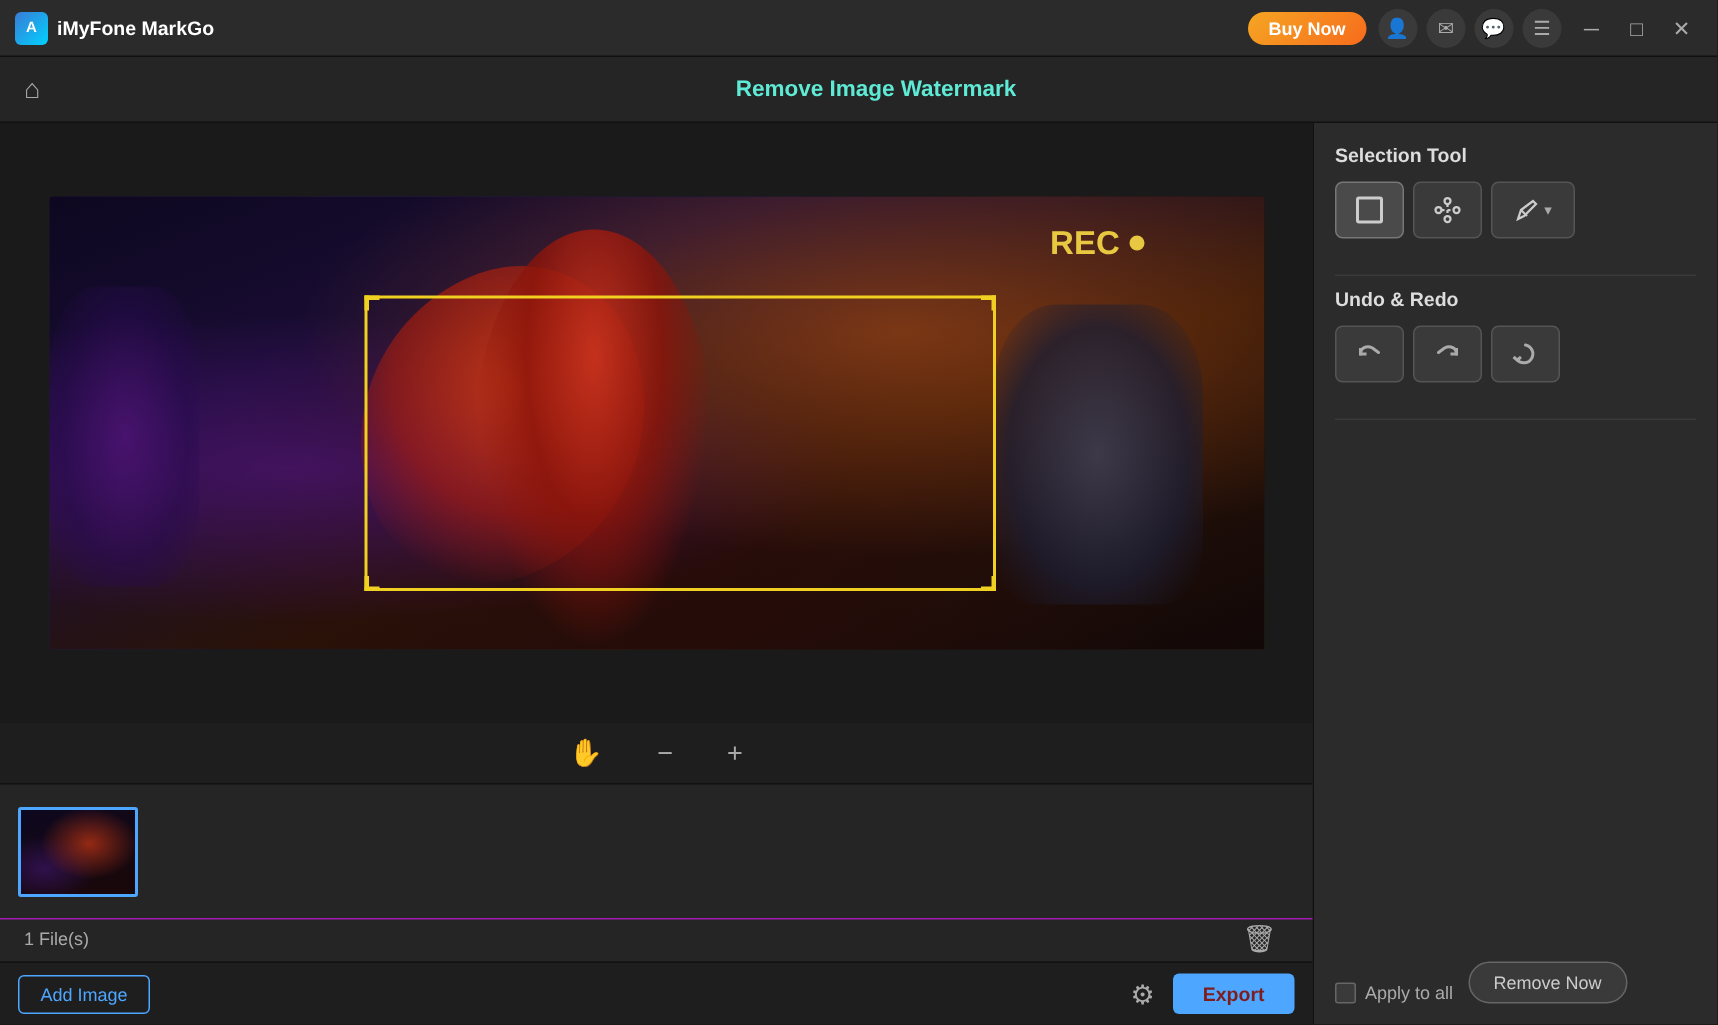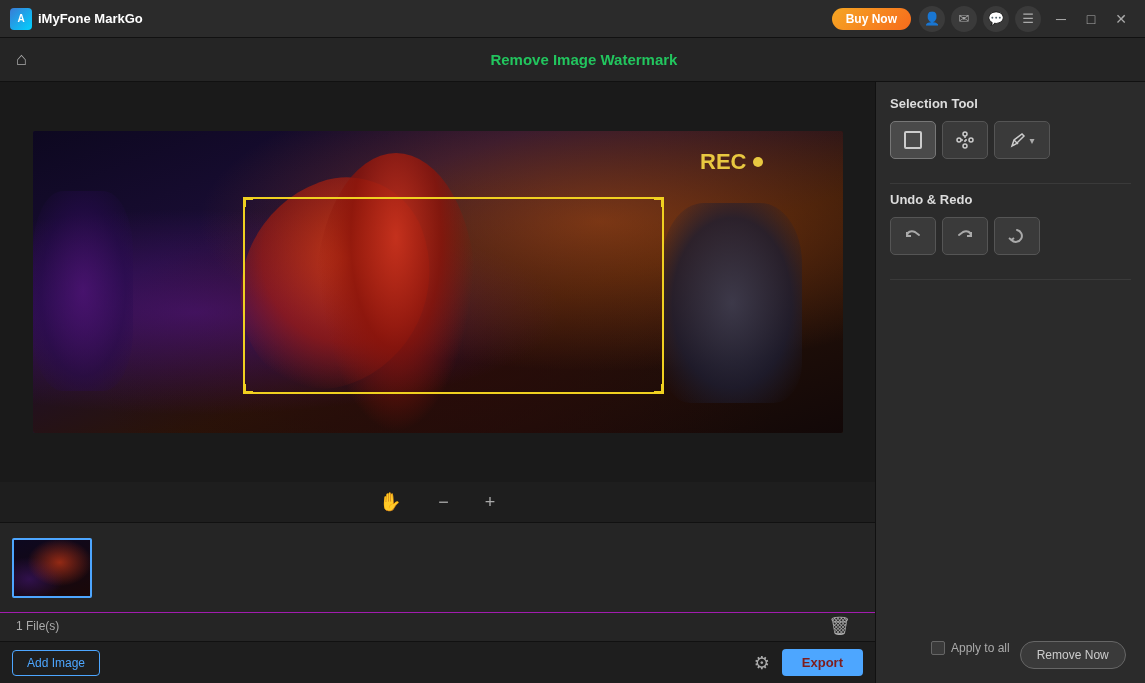--- a/index.html
+++ b/index.html
@@ -104,21 +104,21 @@
     }
     .home-icon {
       color: #aaa;
       font-size: 18px;
       cursor: pointer;
       margin-right: 12px;
     }
     .nav-title {
       flex: 1;
       text-align: center;
-      color: #22c55e;
+      color: #5eead4;
       font-size: 15px;
       font-weight: 600;
     }
 
     
     .main-content {
       display: flex;
       flex: 1;
       overflow: hidden;
     }
@@ -444,24 +444,23 @@
     }
     .radio-label {
       font-size: 13px;
       color: #ccc;
     }
     .radio-label.selected { color: #4da6ff; }
 
     .panel-spacer { flex: 1; }
     .bottom-actions {
       display: flex;
-      align-items: flex-start;
+      align-items: flex-end;
       gap: 10px;
       margin-top: auto;
-      margin-left: 41px;
     }
     .apply-all-group {
       display: flex;
       align-items: center;
       gap: 6px;
     }
     .checkbox {
       width: 14px;
       height: 14px;
       border: 1px solid #666;

